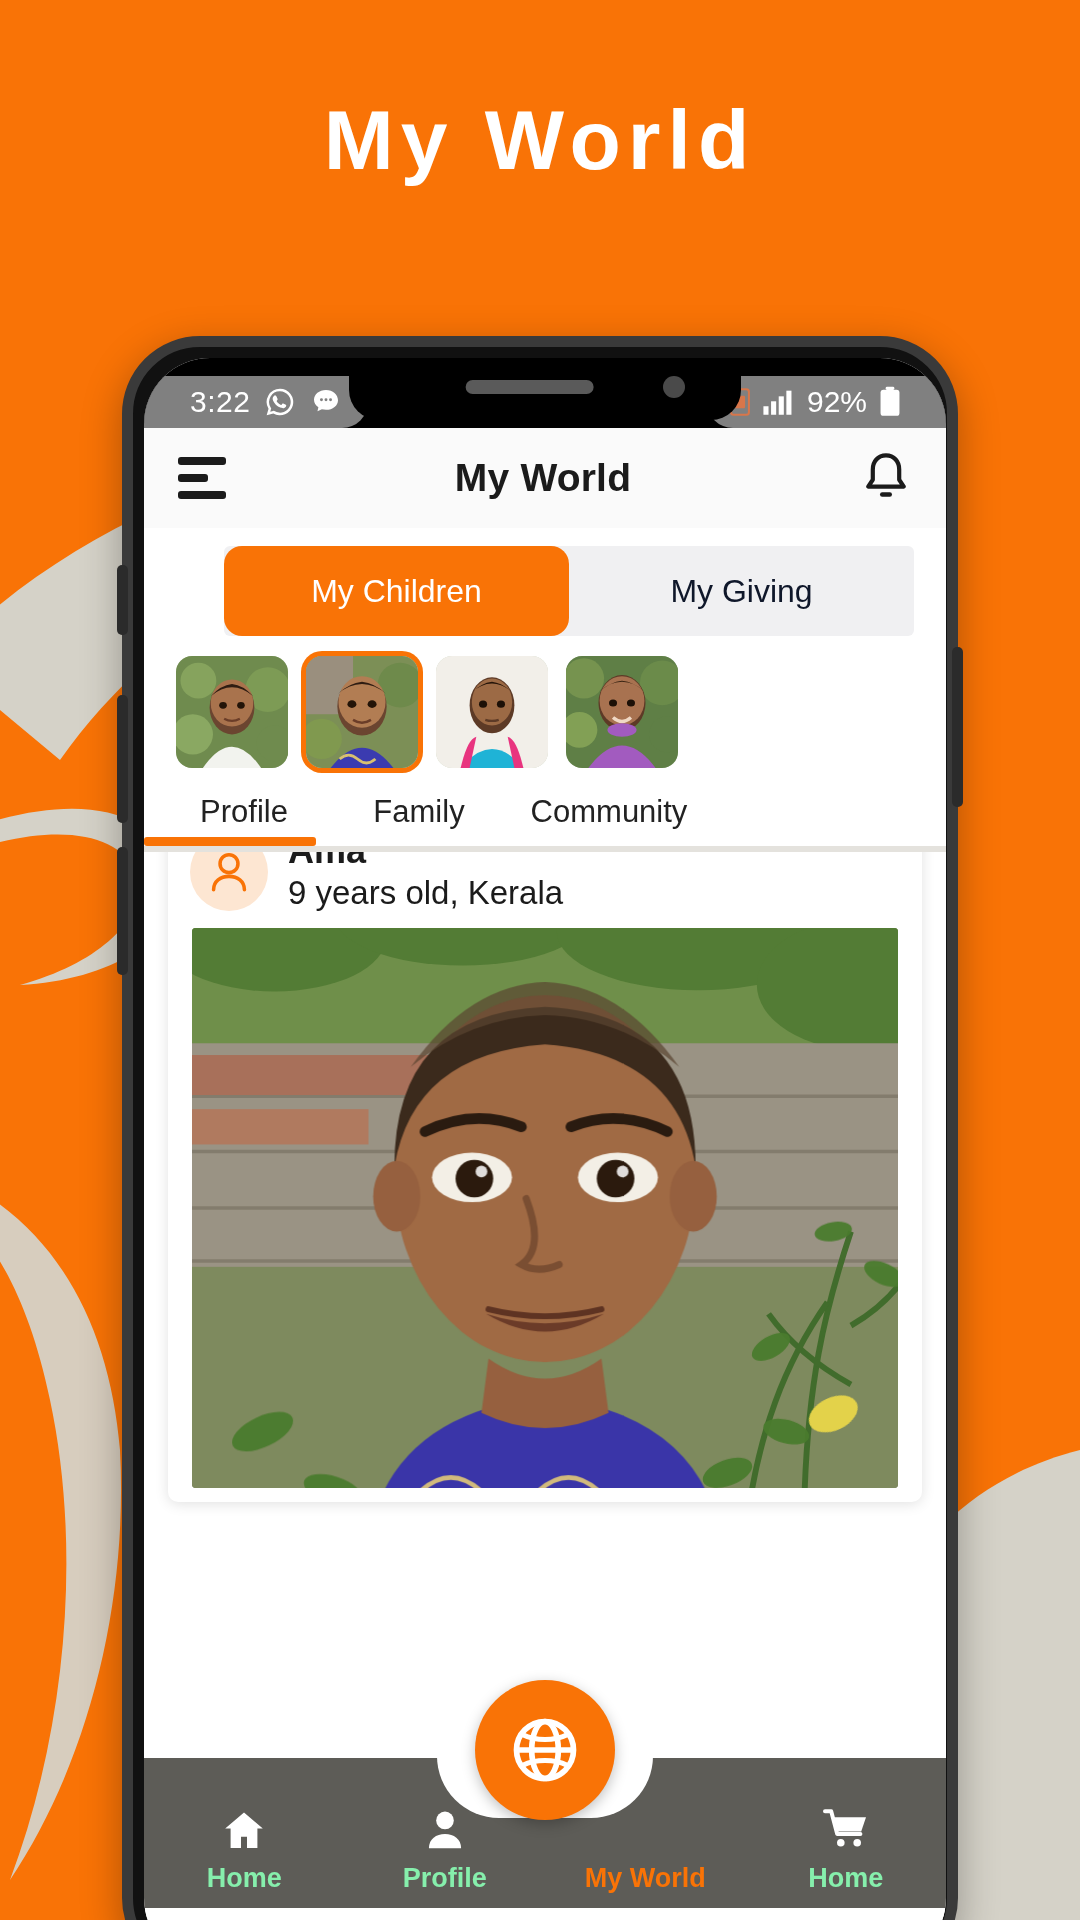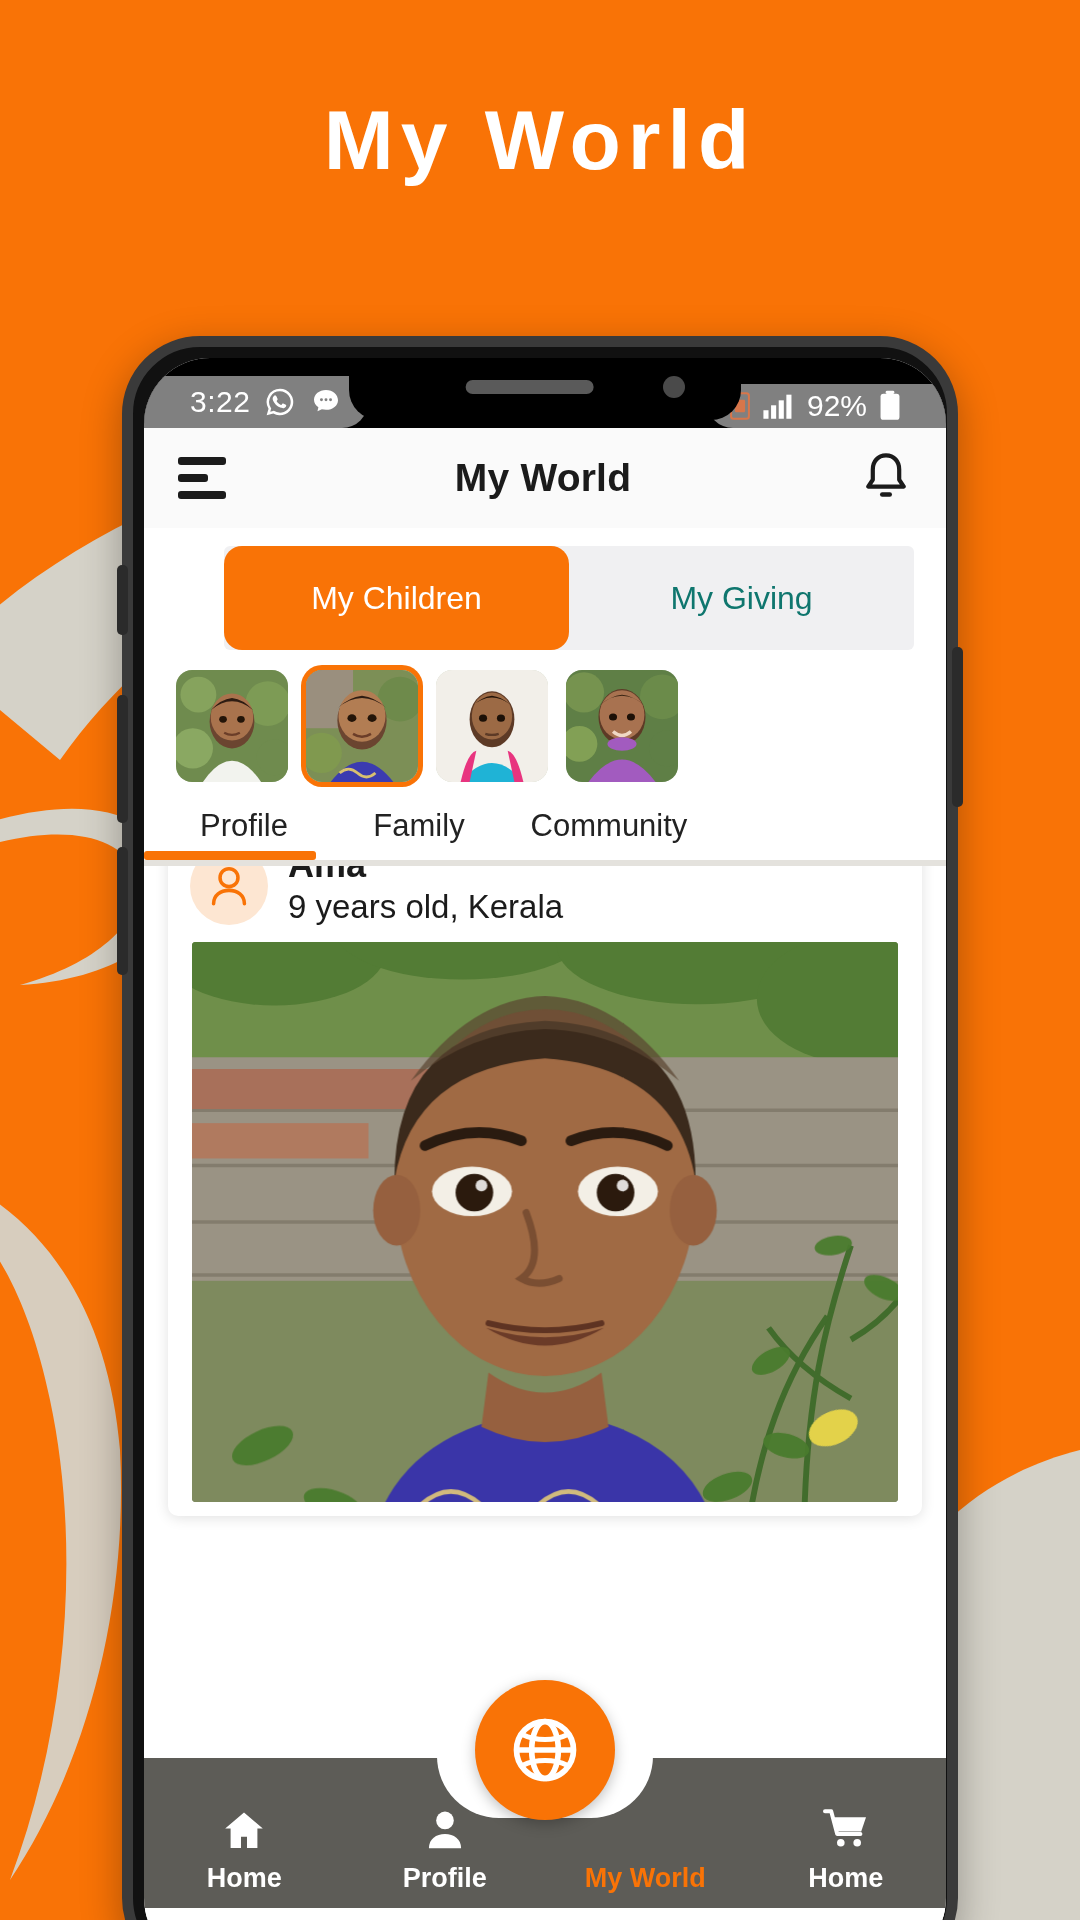--- a/index.html
+++ b/index.html
@@ -50,21 +50,21 @@
     position:relative; height:70px; background:#000000;
     display:flex; align-items:flex-end; justify-content:space-between;
     padding:0;
   }
   .sb-pill{
     background:#808080; height:52px; display:flex; align-items:center;
     gap:14px; padding:0 26px 0 46px;
     border-bottom-right-radius:26px;
   }
   .sb-pill-r{
-    background:#808080; height:44px; display:flex; align-items:center;
+    background:#808080; height:52px; display:flex; align-items:center;
     gap:11px; padding:0 44px 0 22px;
     border-bottom-left-radius:26px;
   }
   .sb-time{ color:#fff; font-size:30px; font-weight:400; letter-spacing:.5px; }
   .sb-pct{ color:#fff; font-size:30px; font-weight:400; }
   .notch{
     position:absolute; left:50%; transform:translateX(-50%); top:0;
     width:392px; height:62px; background:#000;
     border-bottom-left-radius:30px; border-bottom-right-radius:30px;
   }
@@ -87,26 +87,26 @@
   .burger i{ display:block; height:8px; background:#1b1b1b; border-radius:3px; }
   .burger i:nth-child(1){ width:48px; }
   .burger i:nth-child(2){ width:30px; }
   .burger i:nth-child(3){ width:48px; }
   .appbar-title{ font-size:39px; font-weight:700; color:#1b1b1b; letter-spacing:.2px; }
 
   
   .seg-wrap{ padding:18px 32px 6px; background:#fff; }
   .seg{
     display:flex; background:#F0F0F2; border-radius:6px; overflow:hidden;
-    height:104px;
+    height:90px;
     margin-left:48px;
   }
   .seg-btn{
     flex:1; display:flex; align-items:center; justify-content:center;
-    font-size:32px; color:#0f766e; cursor:pointer;
+    font-size:32px; color:#0f172a; cursor:pointer;
   }
   .seg-btn.active{ background:#F97306; color:#fff; border-radius:18px; }
 
   
   .thumbs{ display:flex; gap:18px; padding:14px 32px 8px; background:#fff; }
   .thumb{
     width:112px; height:112px; border-radius:16px; overflow:hidden;
     position:relative; cursor:pointer; background:#cbd5c0;
   }
   .thumb.sel{ box-shadow:0 0 0 5px #F97306; }
@@ -155,21 +155,21 @@
     background:#5D5C57; z-index:9;
   }
   .nav-items{
     position:absolute; inset:0; display:flex; align-items:flex-end;
     padding-bottom:14px;
   }
   .nav-item{
     flex:1; display:flex; flex-direction:column; align-items:center;
     gap:9px; cursor:pointer;
   }
-  .nav-label{ font-size:27px; color:#ffffff; font-weight:700; }
+  .nav-label{ font-size:27px; color:#86efac; font-weight:700; }
   .nav-item.active .nav-label{ color:#F97306; }
   .nav-icon{ height:52px; display:flex; align-items:flex-end; }
   .notch-cut{
     position:absolute; left:50%; transform:translateX(-50%); top:-2px;
     width:216px; height:62px; background:#fff;
     border-bottom-left-radius:110px; border-bottom-right-radius:110px;
   }
   .fab{
     position:absolute; left:50%; transform:translateX(-50%); top:-78px;
     width:140px; height:140px; border-radius:50%; background:#F97306;

